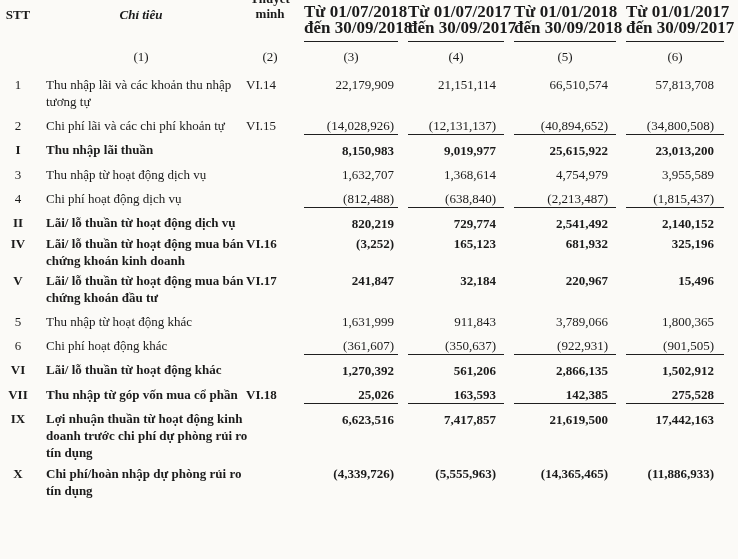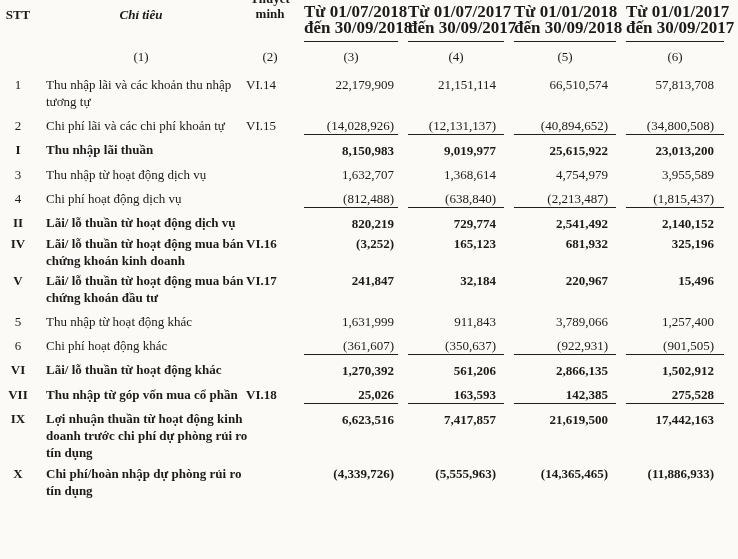--- a/index.html
+++ b/index.html
@@ -212,21 +212,21 @@
         </tr>
         <tr class="">
           <td class="stt">5</td>
           <td class="label">
             <div class="lline">Thu nhập từ hoạt động khác</div>
           </td>
           <td class="note"></td>
           <td class="num c3">1,631,999</td>
           <td class="num c4">911,843</td>
           <td class="num c5">3,789,066</td>
-          <td class="num c6">1,257,400</td>
+          <td class="num c6">1,800,365</td>
         </tr>
         <tr class="">
           <td class="stt">6</td>
           <td class="label">
             <div class="lline">Chi phí hoạt động khác</div>
           </td>
           <td class="note"></td>
           <td class="num c3">(361,607)</td>
           <td class="num c4">(350,637)</td>
           <td class="num c5">(922,931)</td>

